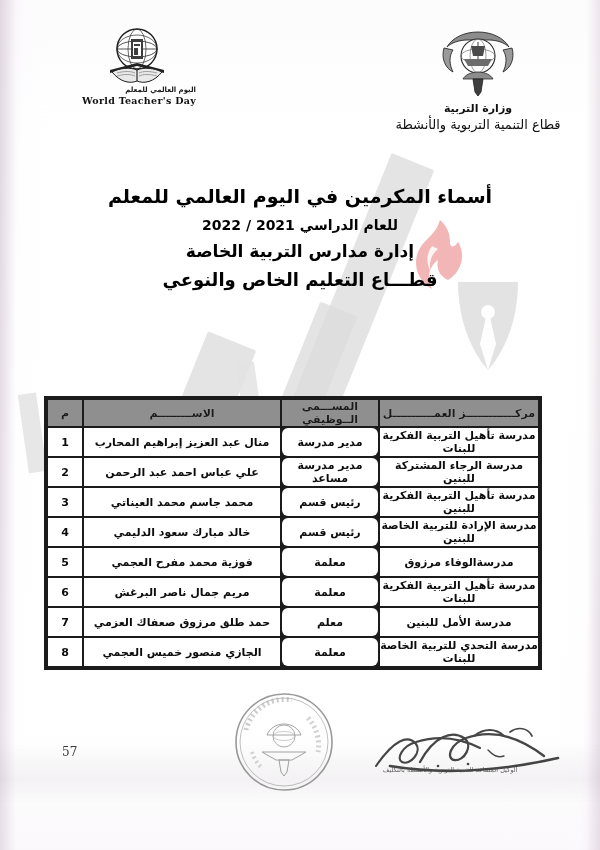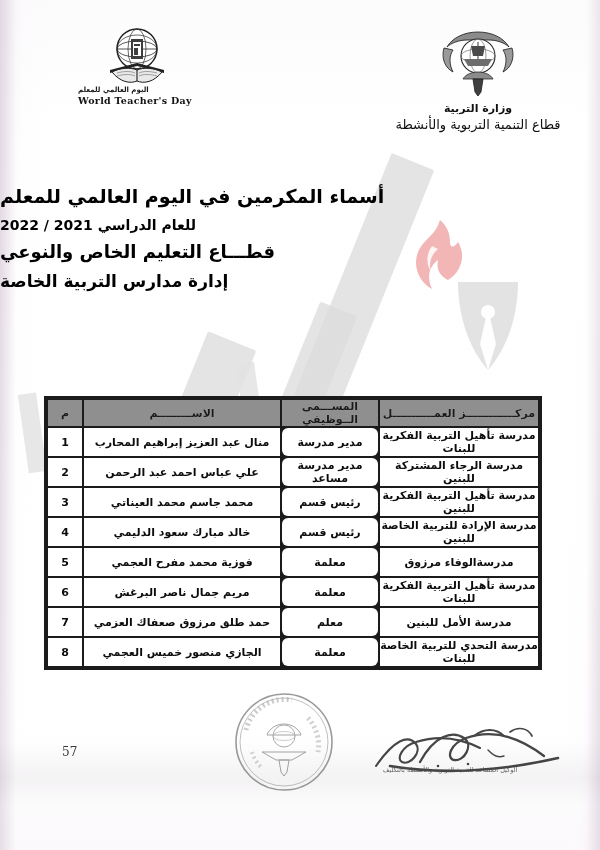--- a/index.html
+++ b/index.html
@@ -100,21 +100,21 @@
   .content {
     position: absolute;
     inset: 0;
     z-index: 3;
   }
 
   
   .logo-left {
     position: absolute;
     left: 78px; top: 26px;
-    width: 118px; text-align: left;
+    width: 118px; text-align: right;
   }
   .logo-right {
     position: absolute;
     left: 388px; top: 26px;
     width: 180px; text-align: center;
   }
   .wtd-mark { display: block; margin: 0 auto; }
   .wtd-caption-ar {
     font-size: 7px;
     font-weight: bold;
@@ -143,21 +143,21 @@
     font-weight: normal;
     color: #101010;
     margin-top: 2px;
     letter-spacing: .3px;
   }
 
   
   .titles {
     position: absolute;
     left: 0; right: 0; top: 186px;
-    text-align: left;
+    text-align: center;
   }
   .title-line {
     font-weight: bold;
     color: #000;
     margin: 0 0 9px 0;
     line-height: 1.15;
     white-space: nowrap;
   }
   .t1 { font-size: 19px; }
   .t2 { font-size: 14px; }
@@ -319,22 +319,22 @@
         <path d="M43 46 C50 46 56 49 58 53 L28 53 C30 49 36 46 43 46 Z" fill="#8c8c8c" stroke="#2b2b2b" stroke-width=".8"></path>
         <path d="M38 53 L48 53 L46 66 L43 70 L40 66 Z" fill="#3f3f3f" stroke="#1d1d1d" stroke-width=".8"></path>
       </svg>
       <div class="ministry-line1">وزارة التربية</div>
       <div class="ministry-line2">قطاع التنمية التربوية والأنشطة</div>
     </div>
 
     <div class="titles">
       <div class="title-line t1">أسماء المكرمين في اليوم العالمي للمعلم</div>
       <div class="title-line t2">للعام الدراسي 2021 / 2022</div>
+      <div class="title-line t4">إدارة مدارس التربية الخاصة</div>
       <div class="title-line t3">قطـــاع التعليم الخاص والنوعي</div>
-      <div class="title-line t4">إدارة مدارس التربية الخاصة</div>
     </div>
 
     <div class="tbl-wrap">
       <table class="roster">
         <colgroup>
           <col class="c-site">
             <col class="c-role">
             <col class="c-name">
             <col class="c-num">
         </colgroup>

